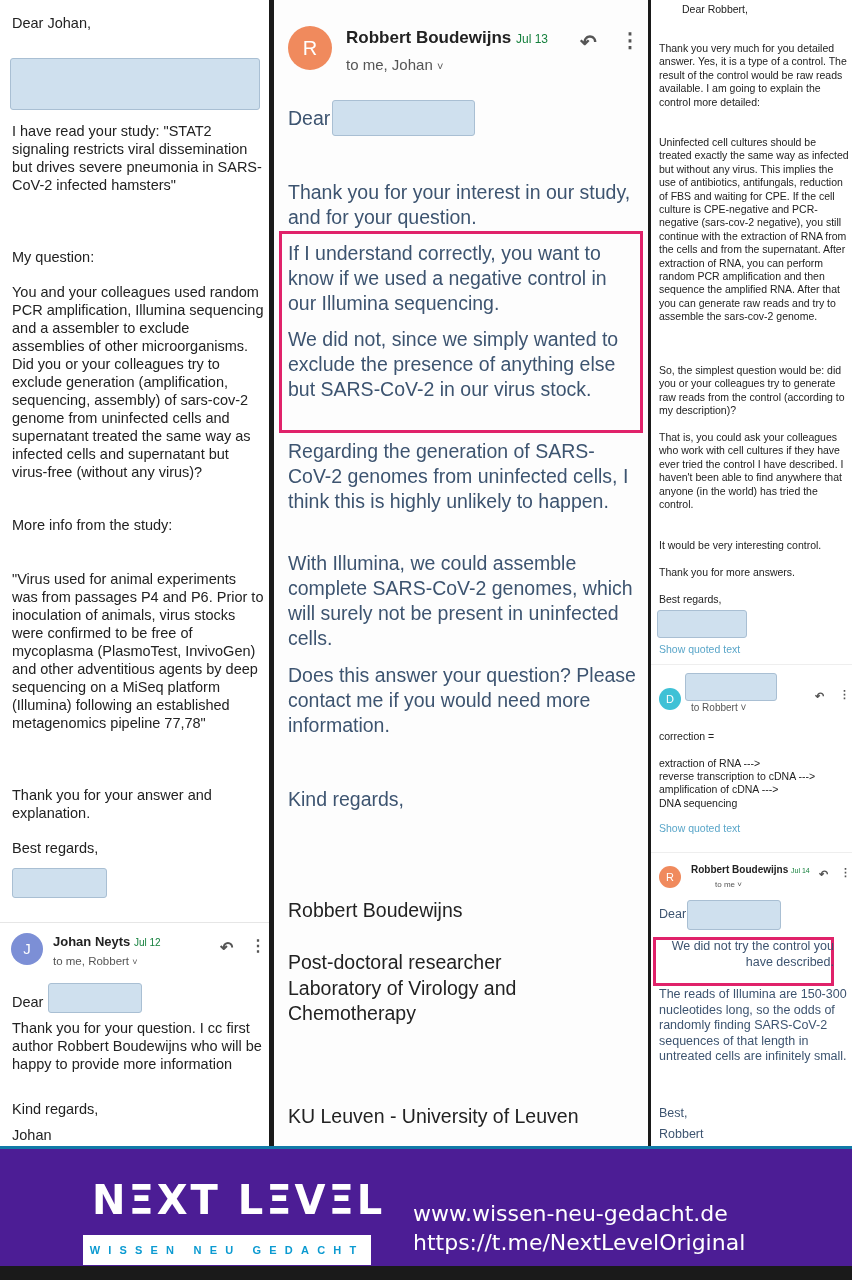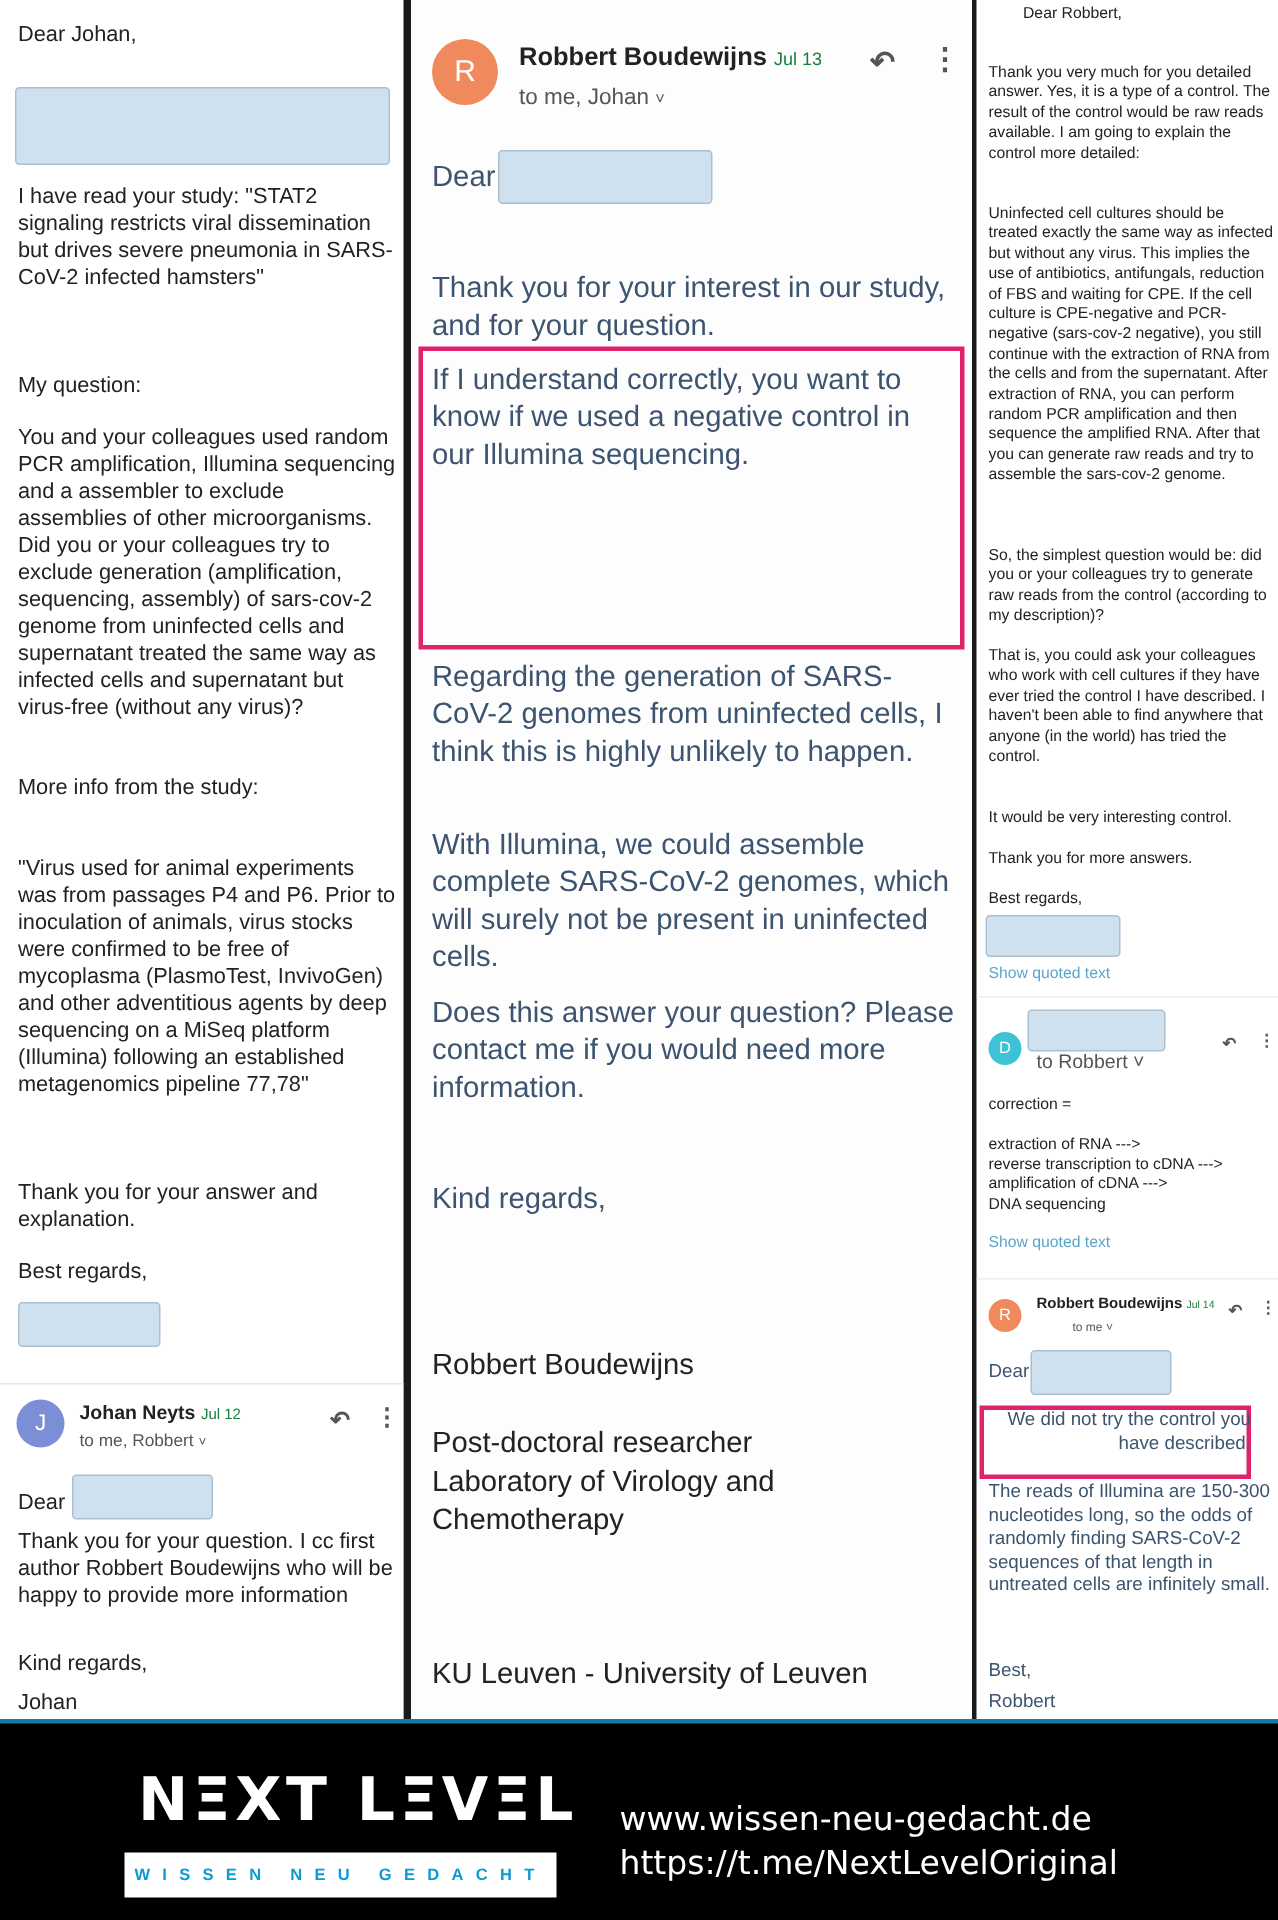--- a/index.html
+++ b/index.html
@@ -29,21 +29,21 @@
   .c2 .sig { color: #222; }
   .highlight { position: absolute; border: 3px solid #e0226a; }
 
   
   .c3 { color: #222; font-size: 10.5px; line-height: 13.4px; }
   .c3 .p { position: absolute; left: 8px; width: 190px; }
   .c3 .blue { color: #3d5470; font-size: 12.5px; line-height: 15.5px; }
   .link { color: #5aa6c9; }
 
   
-  #footer { position: absolute; left: 0; top: 1146px; width: 852px; height: 134px; background: #000000; border-top: 3px solid #117aa8; }
+  #footer { position: absolute; left: 0; top: 1146px; width: 852px; height: 120px; background: #4c1d95; border-top: 3px solid #117aa8; }
   .logo-main { position: absolute; left: 92px; top: 28px; color: #fff; font-weight: bold; font-size: 40px; letter-spacing: 3px; font-family: "DejaVu Sans", sans-serif; }
   .logo-sub { position: absolute; left: 83px; top: 86px; width: 288px; height: 30px; background: #fff; color: #0b9ad1; font-weight: bold; font-size: 11px; letter-spacing: 8.2px; text-align: center; line-height: 30px; }
   .footer-links { position: absolute; left: 413px; top: 50px; color: #fff; font-size: 22px; line-height: 29px; font-family: "DejaVu Sans", sans-serif; }
 </style>
 </head>
 <body>
 
 <div id="col1" class="col c1">
   <div class="p" style="top:14px;">Dear Johan,</div>
   <div class="redact" style="position:absolute; left:10px; top:58px; width:250px; height:52px;"></div>
@@ -76,20 +76,21 @@
   <div class="recip" style="left:72px; top:52px; font-size:15px;"><span>to me, Johan</span> <span style="font-size:11px;">˅</span></div>
   <div class="reply-icon" style="left:306px; top:30px; font-size:20px;">↶</div>
   <div class="more-icon" style="left:346px; top:28px; font-size:20px;">⋮</div>
 
   <div class="p" style="top:106px;">Dear</div>
   <div class="redact" style="position:absolute; left:58px; top:100px; width:143px; height:36px;"></div>
 
   <div class="p" style="top:180px;">Thank you for your interest in our study, and for your question.</div>
   <div class="highlight" style="left:5px; top:231px; width:364px; height:202px;"></div>
   <div class="p" style="top:241px;">If I understand correctly, you want to know if we used a negative control in our Illumina sequencing.</div>
+  <div class="p" style="top:327px; width:352px;">We did not, since we simply wanted to exclude the presence of anything else but SARS-CoV-2 in our virus stock.</div>
   <div class="p" style="top:439px;">Regarding the generation of SARS-CoV-2 genomes from uninfected cells, I think this is highly unlikely to happen.</div>
   <div class="p" style="top:551px;">With Illumina, we could assemble complete SARS-CoV-2 genomes, which will surely not be present in uninfected cells.</div>
   <div class="p" style="top:663px;">Does this answer your question? Please contact me if you would need more information.</div>
   <div class="p" style="top:787px;">Kind regards,</div>
 
   <div class="p sig" style="top:898px;">Robbert Boudewijns</div>
   <div class="p sig" style="top:950px;">Post-doctoral researcher</div>
   <div class="p sig" style="top:976px; width:290px;">Laboratory of Virology and Chemotherapy</div>
   <div class="p sig" style="top:1080px;margin-top:24px;">KU Leuven - University of Leuven</div>
 </div>
@@ -102,21 +103,21 @@
   <div class="p" style="top:431px;">That is, you could ask your colleagues who work with cell cultures if they have ever tried the control I have described. I haven't been able to find anywhere that anyone (in the world) has tried the control.</div>
   <div class="p" style="top:539px;">It would be very interesting control.</div>
   <div class="p" style="top:566px;">Thank you for more answers.</div>
   <div class="p" style="top:593px;">Best regards,</div>
   <div class="redact" style="position:absolute; left:6px; top:610px; width:90px; height:28px;"></div>
   <div class="p link" style="top:643px;">Show quoted text</div>
 
   <div style="position:absolute; left:0; top:664px; width:201px; height:1px; background:#eee;"></div>
   <div class="avatar" style="left:8px; top:688px; width:22px; height:22px; line-height:22px; font-size:11px; background:#3fc1d6;">D</div>
   <div class="redact" style="position:absolute; left:34px; top:673px; width:92px; height:28px;"></div>
-  <div class="recip" style="left:40px; top:701px; font-size:13px;"><span>to Robbert</span> <span>˅</span></div>
+  <div class="recip" style="left:40px; top:701px; font-size:10px;"><span>to Robbert</span> <span>˅</span></div>
   <div class="reply-icon" style="left:164px; top:690px; font-size:11px;">↶</div>
   <div class="more-icon" style="left:188px; top:688px; font-size:11px;">⋮</div>
   <div class="p" style="top:730px;">correction =</div>
   <div class="p" style="top:757px;">extraction of RNA ---&gt;</div>
   <div class="p" style="top:770px;">reverse transcription to cDNA ---&gt;</div>
   <div class="p" style="top:783px;">amplification of cDNA ---&gt;</div>
   <div class="p" style="top:797px;">DNA sequencing</div>
   <div class="p link" style="top:822px;">Show quoted text</div>
 
   <div style="position:absolute; left:0; top:852px; width:201px; height:1px; background:#eee;"></div>

